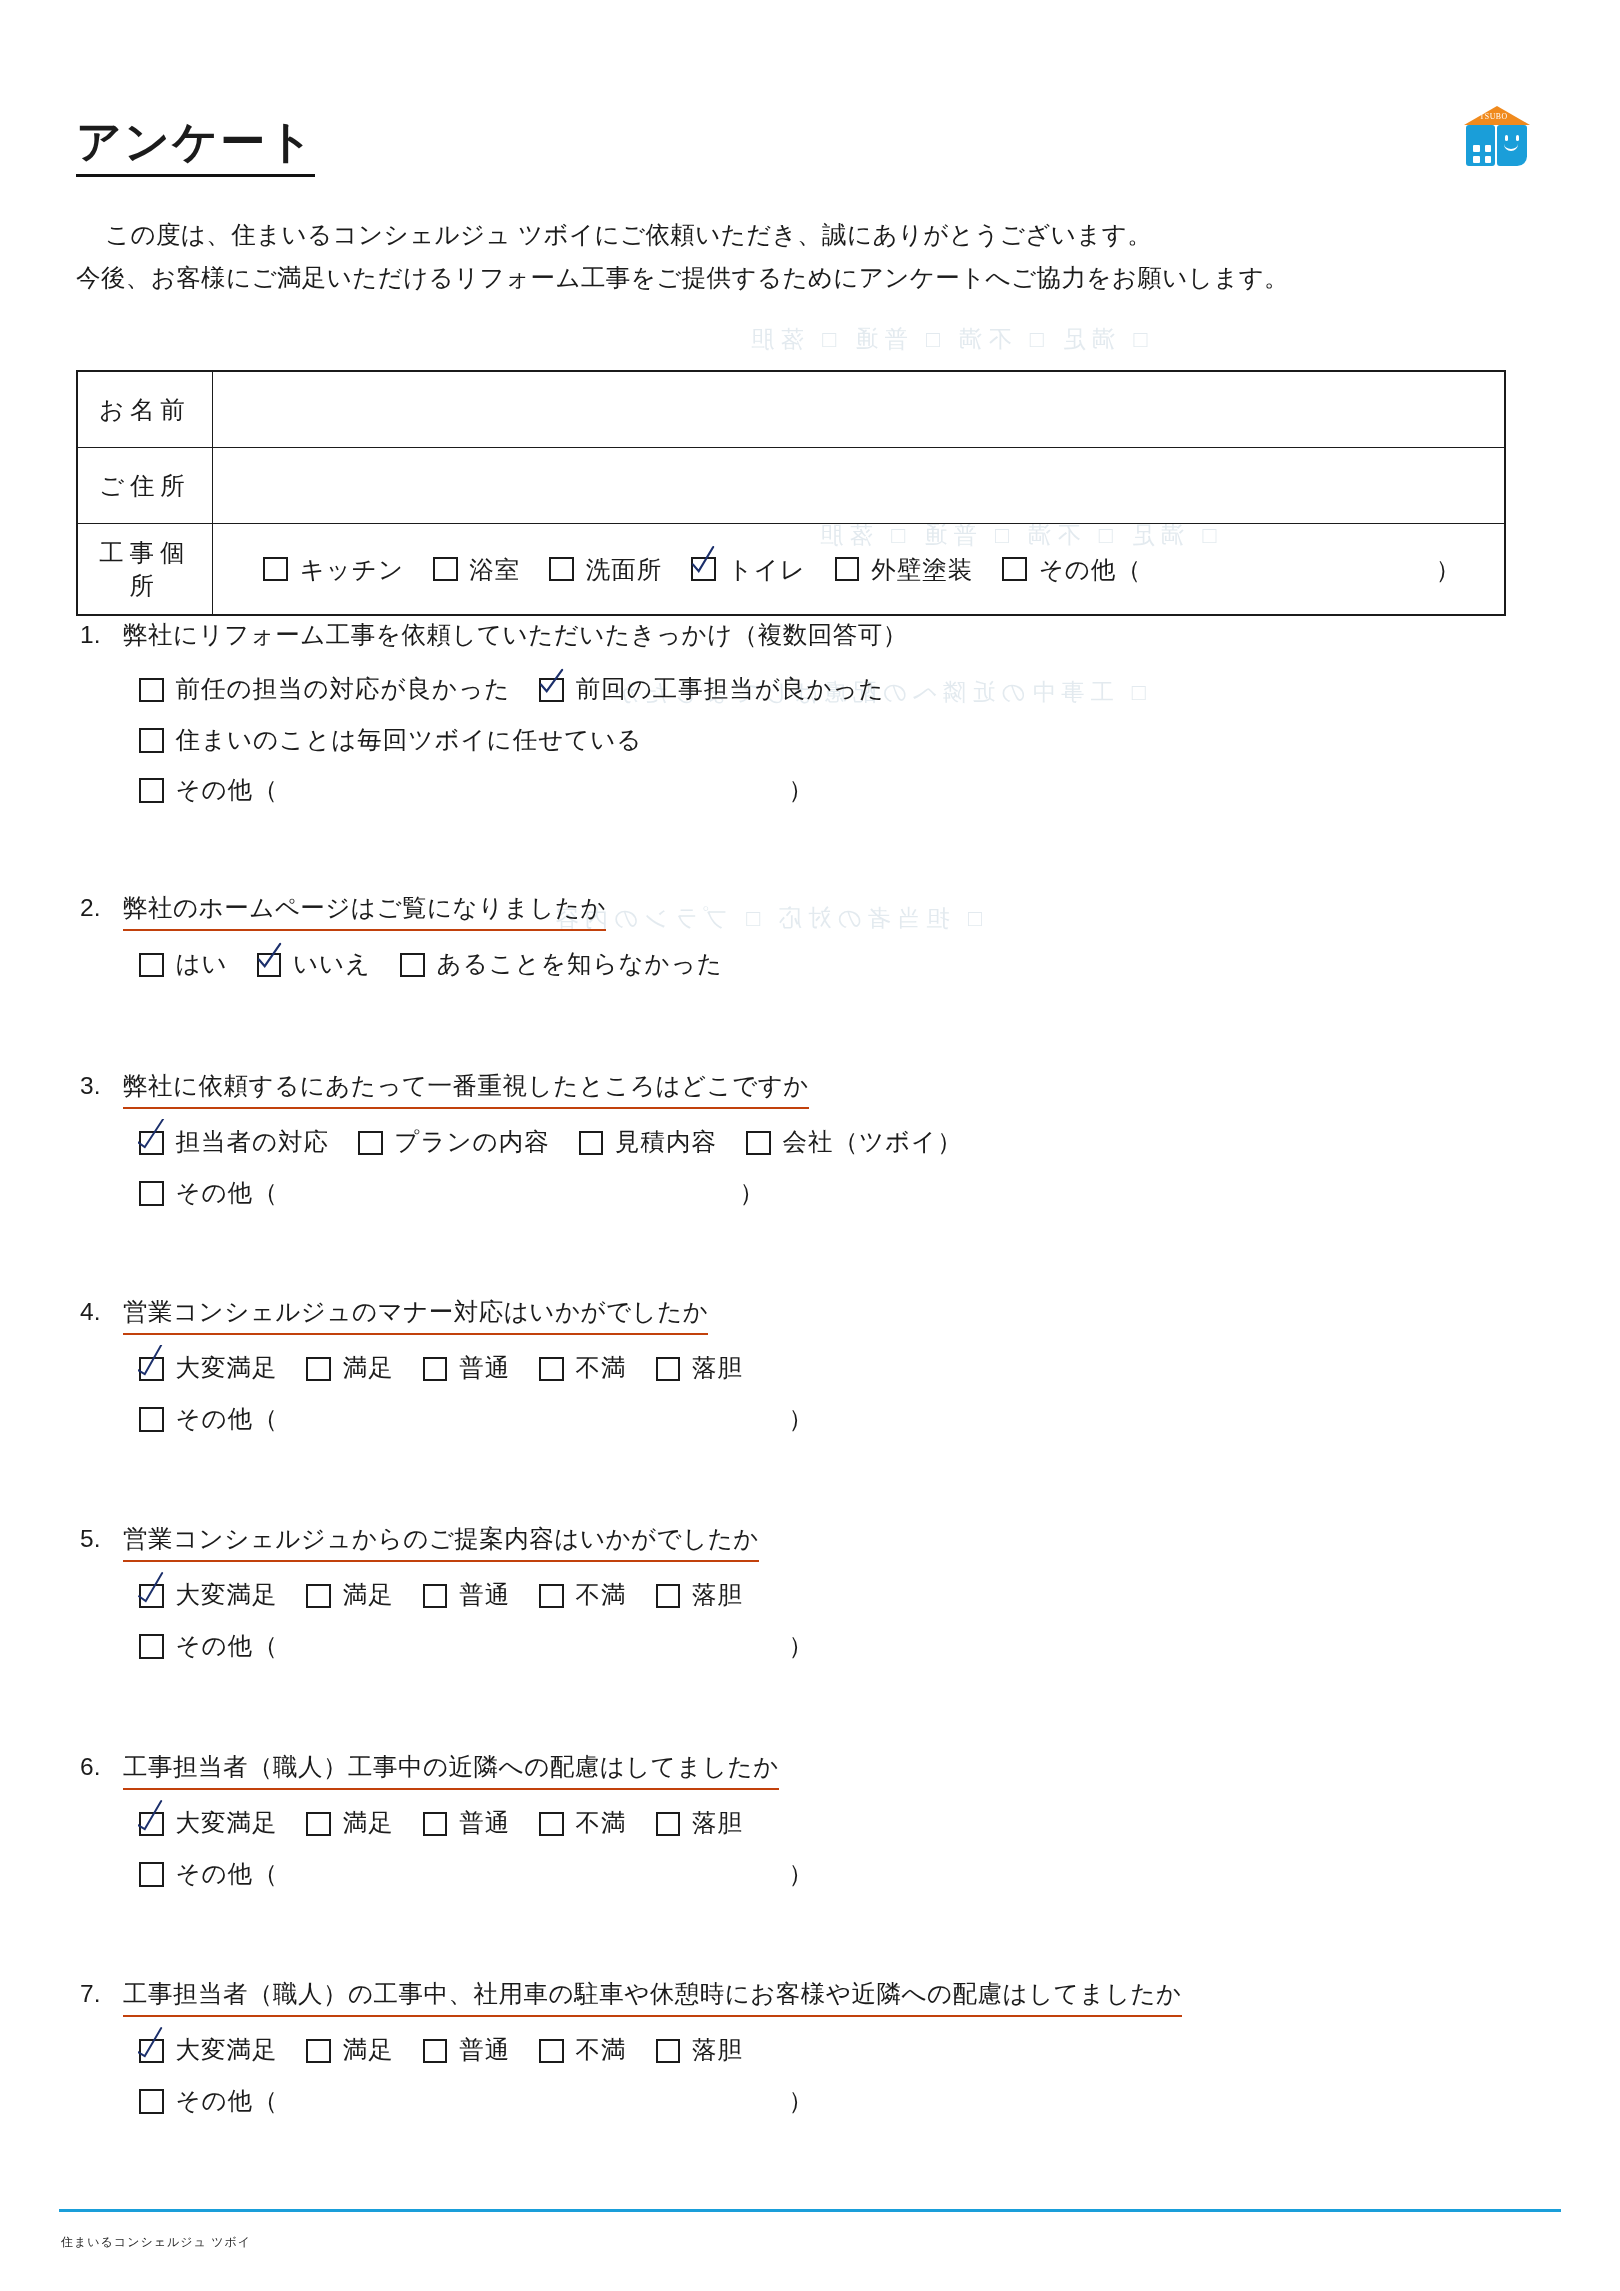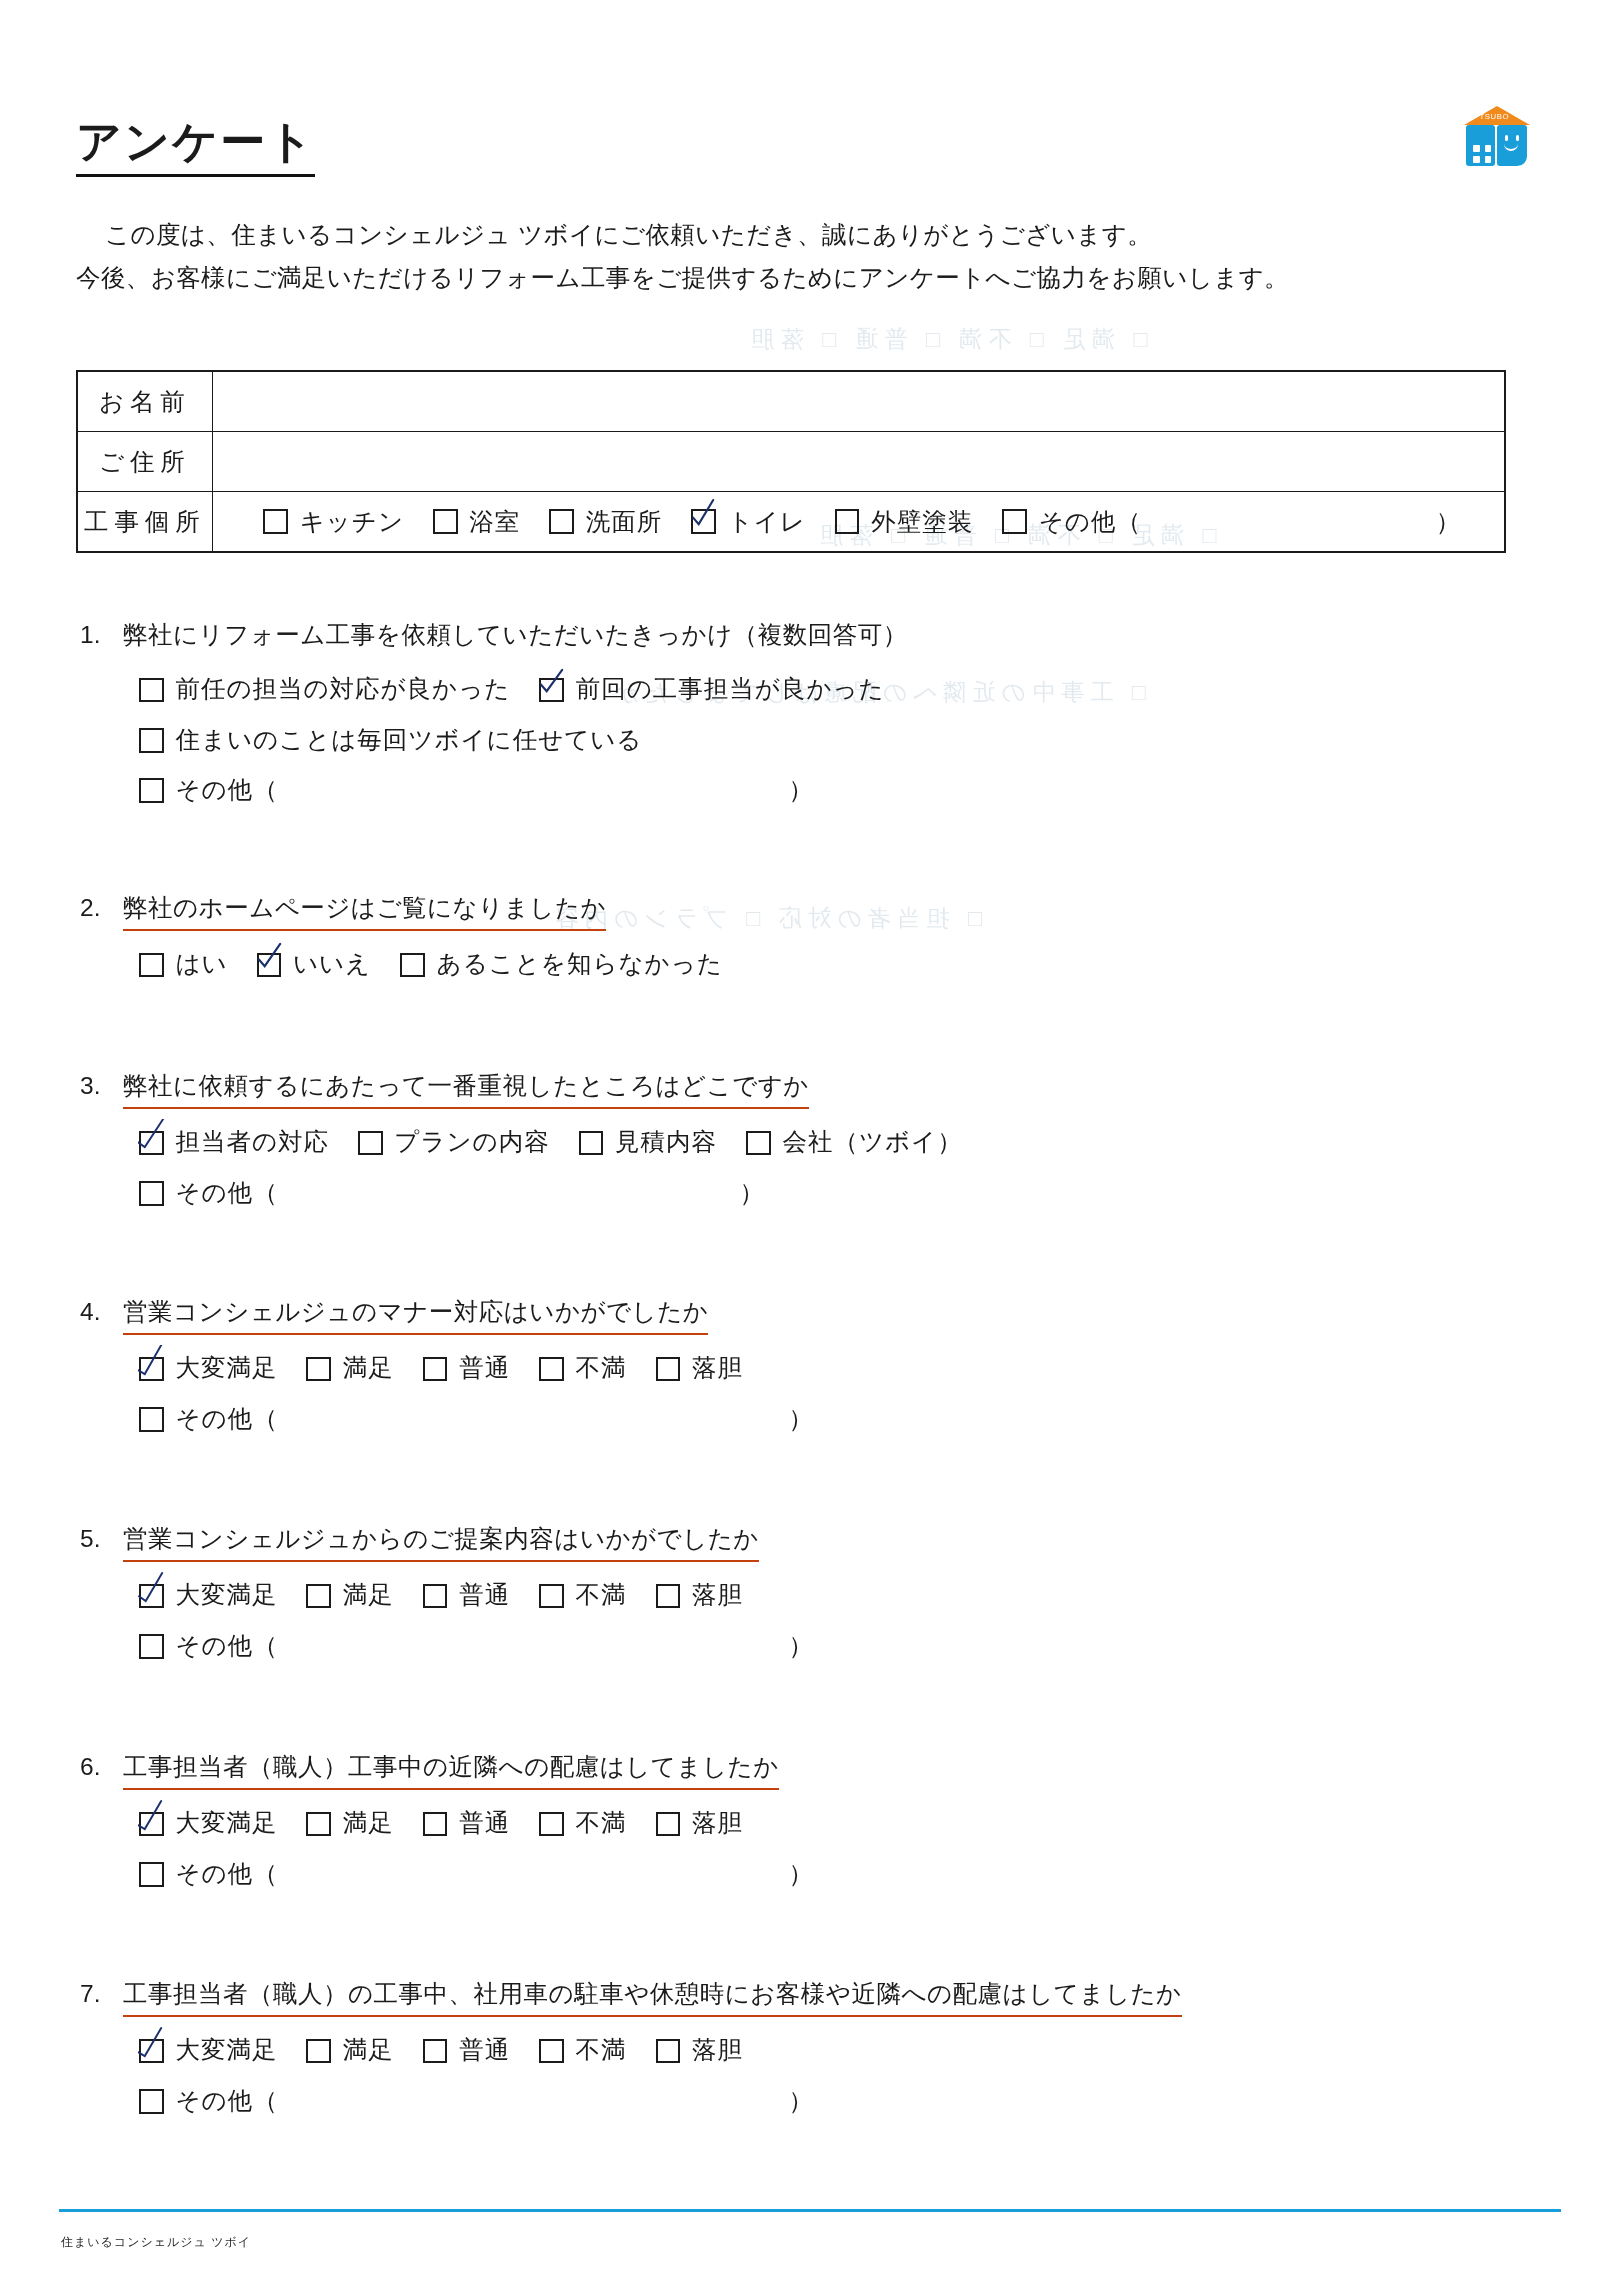--- a/index.html
+++ b/index.html
@@ -79,20 +79,21 @@
     height: 6.9px;
     border-radius: 1px;
   }
   .logo .tsubo-text {
     position: absolute;
     left: 19.6px;
     top: 5.9px;
     font-size: 7.8px;
     color: #fff;
     letter-spacing: 0.5px;
+    font-family: Liberation Serif, serif;
   }
   .logo .face {
     position: absolute;
     left: 43px;
     top: 29px;
     width: 17.6px;
     height: 13.7px;
   }
   .logo .eye {
     position: absolute;
@@ -137,21 +138,21 @@
   .info-table td {
     border: 1px solid #1b1b1b;
     height: 51px;
     padding: 0 13.7px;
     vertical-align: middle;
   }
   .info-table td.label {
     width: 147px;
     text-align: center;
     letter-spacing: 5.9px;
-    padding: 4px;
+    padding: 12px;
   }
   .info-table td.value { }
   .cb-row {
     display: flex;
     align-items: center;
     gap: 0;
     white-space: nowrap;
     padding-left: 37px;
   }
   .cb-item {

